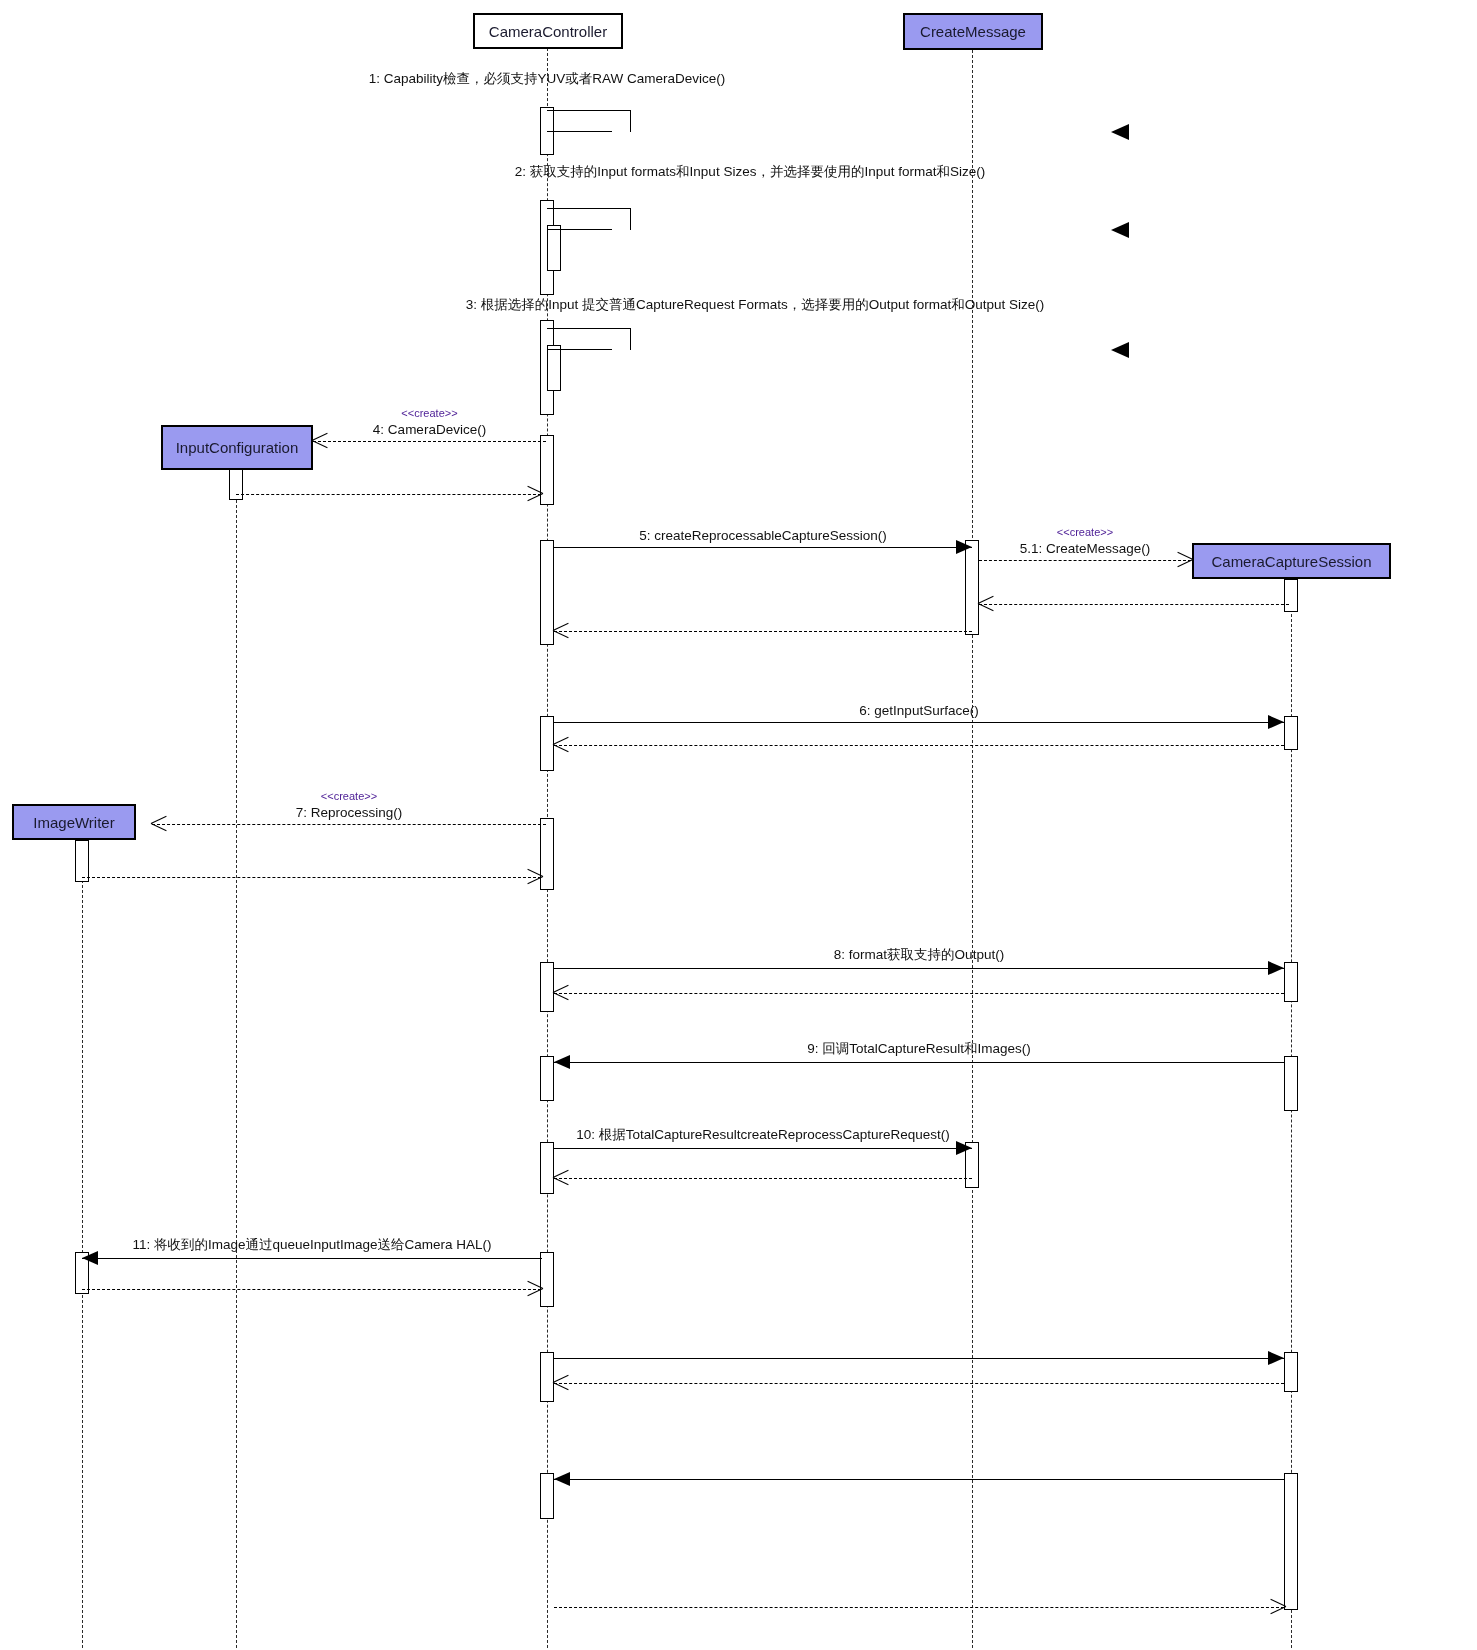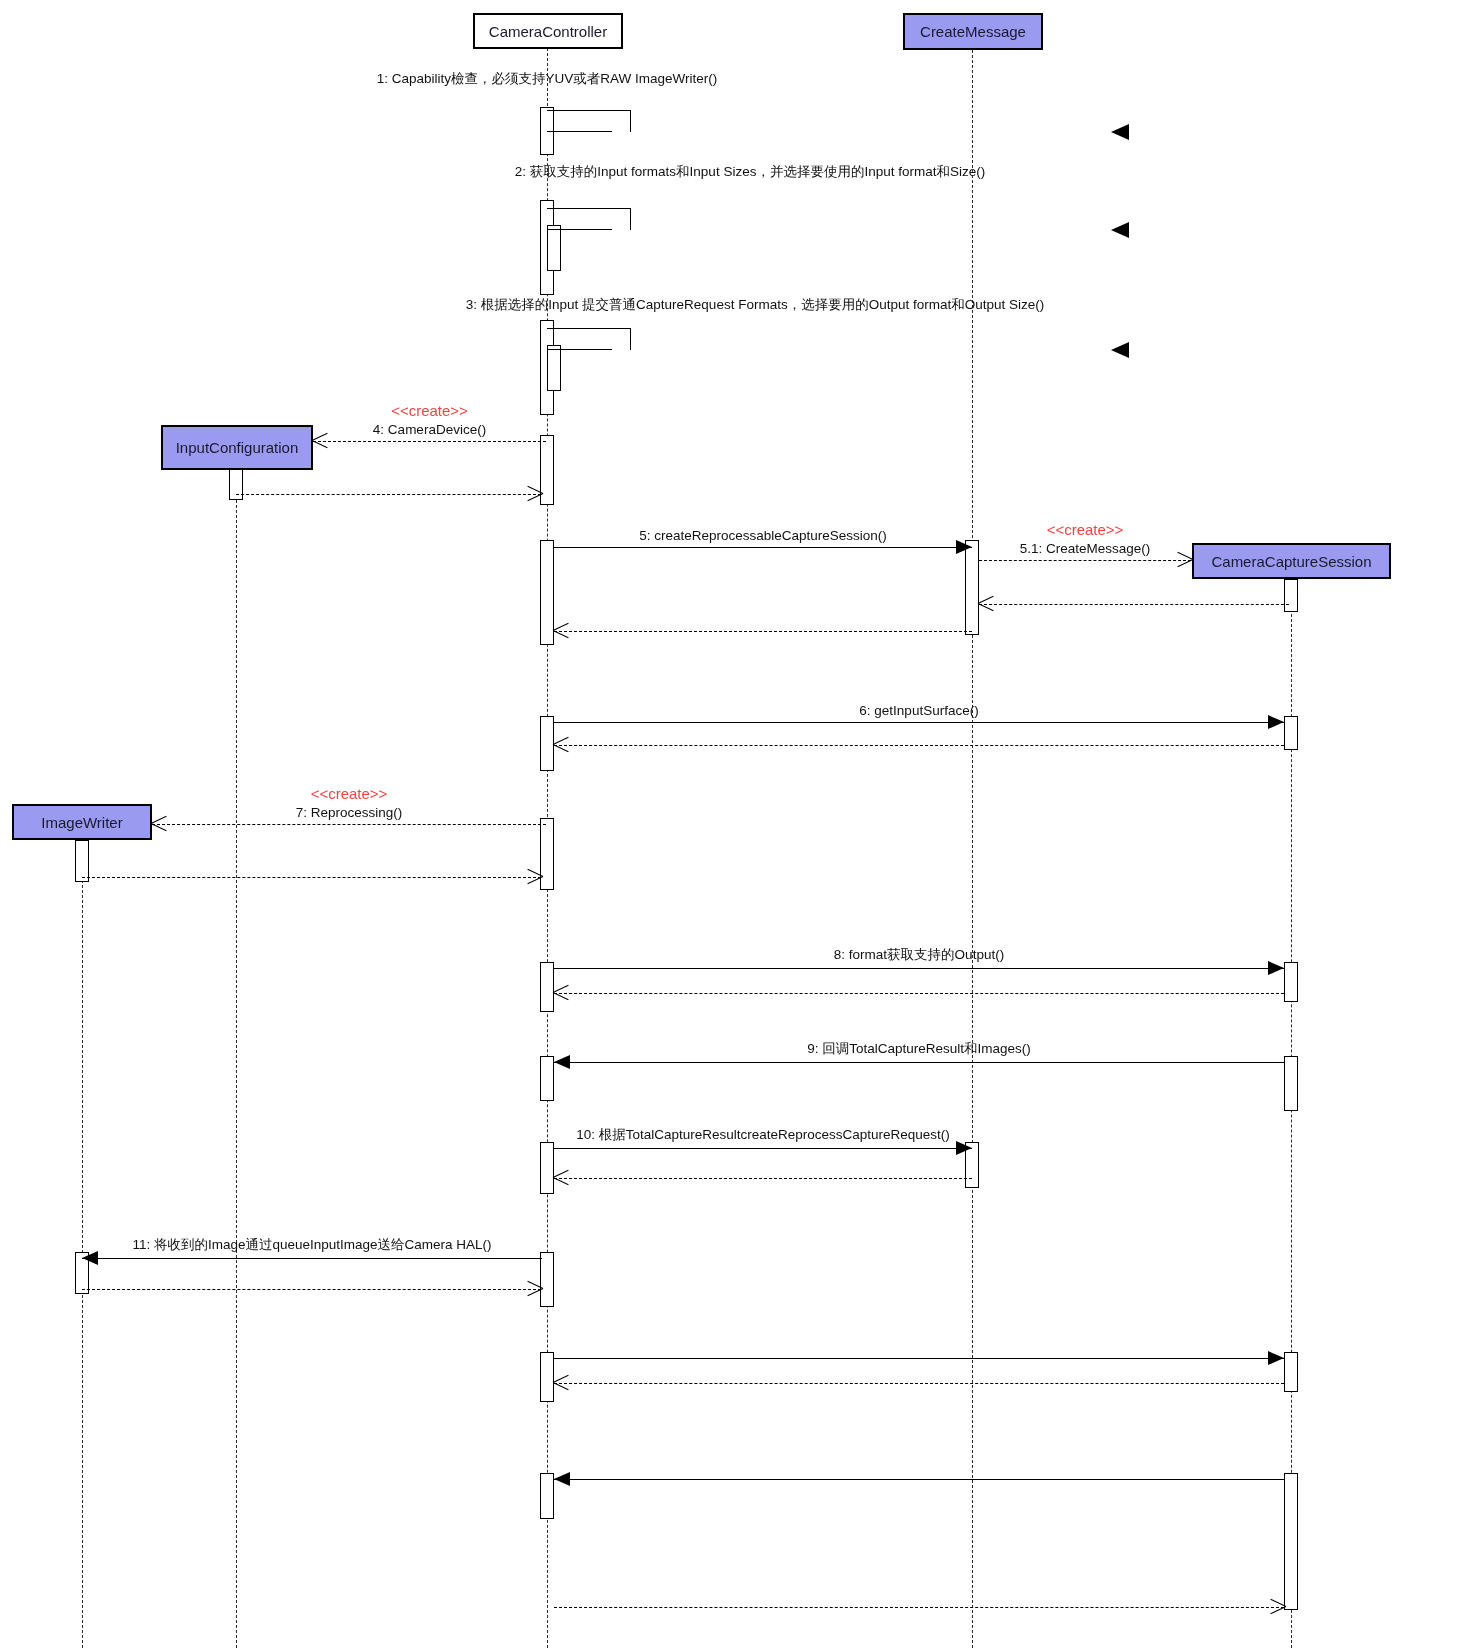--- a/index.html
+++ b/index.html
@@ -41,22 +41,22 @@
     position:absolute;
     bottom:4px;
     font-size:13.5px;
     color:#111;
     white-space:nowrap;
     left:50%;
     transform:translateX(-50%);
   }
   .stereo{
     position:absolute;
-    font-size:15px;
-    color:#ef4444;
+    font-size:11px;
+    color:#4c1d95;
     white-space:nowrap;
     left:50%;
     transform:translateX(-50%);
     bottom:22px;
   }
 
   
   .ah{position:absolute;width:0;height:0;top:-7px;}
   .ah.solid-r{border-top:7px solid transparent;border-bottom:7px solid transparent;border-left:16px solid #000;right:0;}
   .ah.solid-l{border-top:7px solid transparent;border-bottom:7px solid transparent;border-right:16px solid #000;left:0;}
@@ -109,21 +109,21 @@
   </div>
 
   <div class="participant lilac" style="left:161px;top:425px;width:152px;height:45px;">
     <span>InputConfiguration</span>
   </div>
 
   <div class="participant lilac" style="left:1192px;top:543px;width:199px;height:36px;">
     <span>CameraCaptureSession</span>
   </div>
 
-  <div class="participant lilac" style="left:12px;top:804px;width:140px;height:36px;">
+  <div class="participant lilac" style="left:12px;top:804px;width:124px;height:36px;">
     <span>ImageWriter</span>
   </div>
 
   <div class="activation" style="left:540px;top:107px;height:48px;"></div>
   <div class="activation" style="left:540px;top:200px;height:95px;"></div>
   <div class="activation" style="left:547px;top:225px;height:46px;"></div>
   <div class="activation" style="left:540px;top:320px;height:95px;"></div>
   <div class="activation" style="left:547px;top:345px;height:46px;"></div>
 
   <div class="activation" style="left:540px;top:435px;height:70px;"></div>
@@ -152,21 +152,21 @@
   <div class="activation" style="left:540px;top:1252px;height:55px;"></div>
   <div class="activation" style="left:75px;top:1252px;height:42px;"></div>
 
   <div class="activation" style="left:540px;top:1352px;height:50px;"></div>
   <div class="activation" style="left:1284px;top:1352px;height:40px;"></div>
 
   <div class="activation" style="left:540px;top:1473px;height:46px;"></div>
   <div class="activation" style="left:1284px;top:1473px;height:137px;"></div>
 
   <div class="msg" style="left:250px;top:92px;width:594px;">
-    <div class="lbl">1: Capability檢查，必须支持YUV或者RAW ImageWriter()</div>
+    <div class="lbl">1: Capability檢查，必须支持YUV或者RAW CameraDevice()</div>
   </div>
   <div class="selfcall" style="left:547px;top:110px;width:84px;height:22px;">
     <div class="top" style="width:84px;"></div>
     <div class="right" style="left:83px;"></div>
     <div class="bot" style="width:65px;"></div>
     <div class="sah" style="left:564px;bottom:-8px;"></div>
   </div>
 
   <div class="msg" style="left:300px;top:185px;width:900px;">
     <div class="lbl">2: 获取支持的Input formats和Input Sizes，并选择要使用的Input format和Size()</div>

